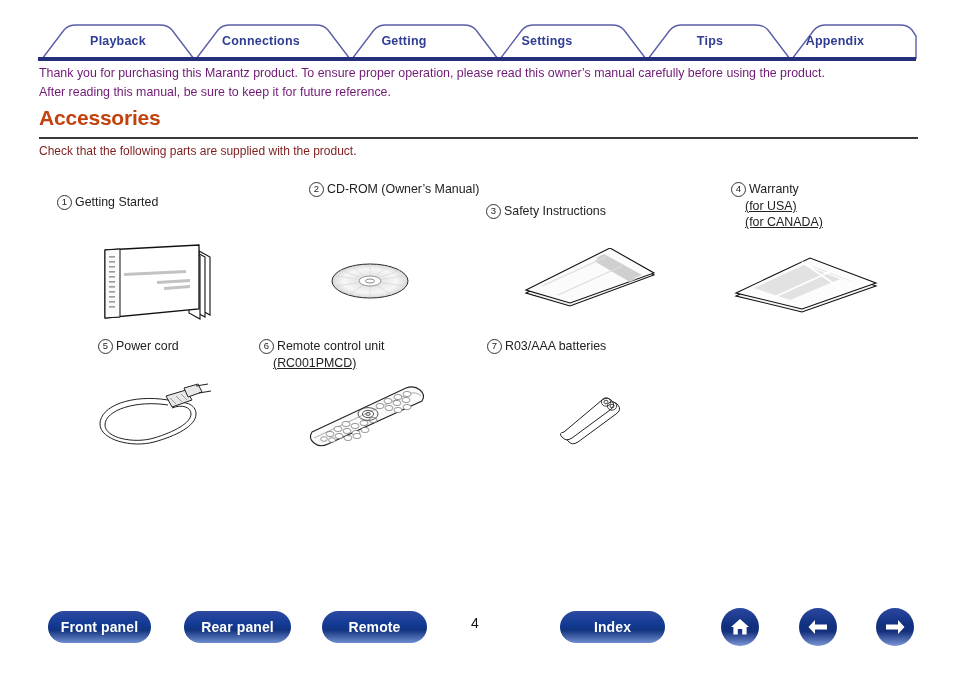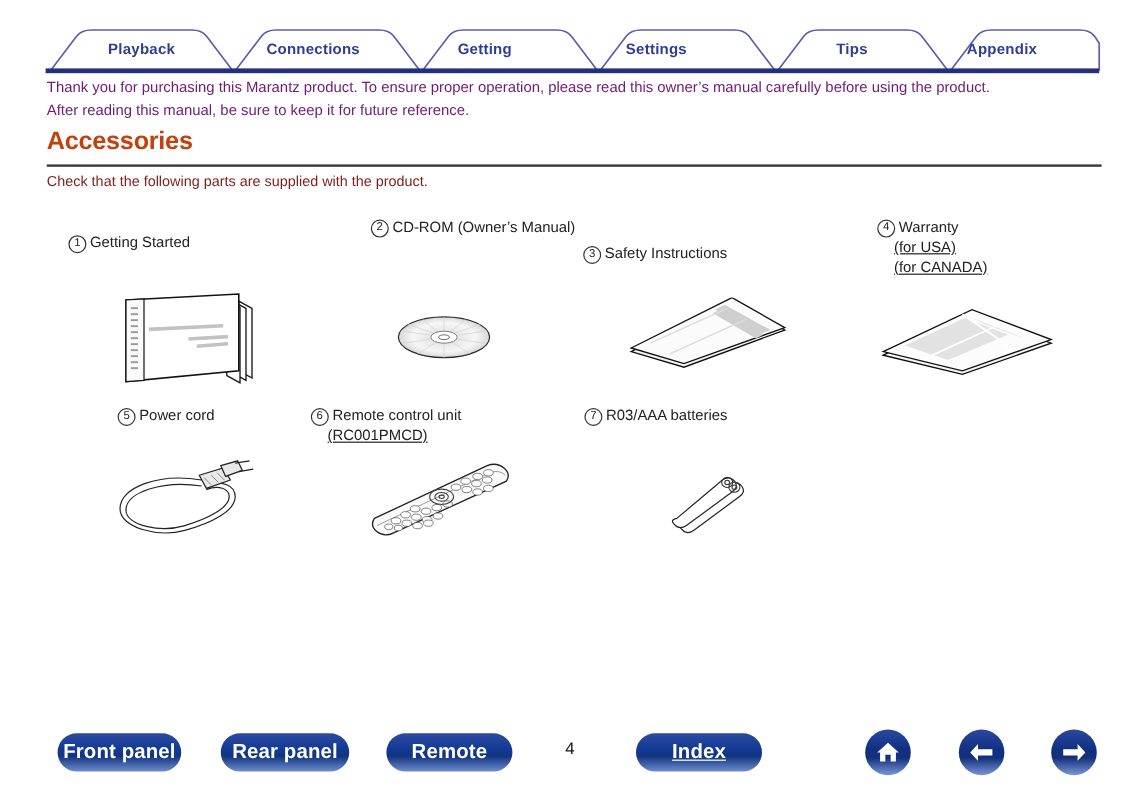--- a/index.html
+++ b/index.html
@@ -110,21 +110,21 @@
     position: absolute;
   }
 
   
   .navbtn {
     position: absolute;
     height: 32px;
     border-radius: 16px;
     background: linear-gradient(180deg, #2d4aa0 0%, #123a94 42%, #12347f 60%, #6f8ed0 100%);
     color: #ffffff;
-    font-size: 17px;
+    font-size: 14px;
     font-weight: bold;
     display: flex;
     align-items: center;
     justify-content: center;
     letter-spacing: 0.1px;
   }
   .pagenum {
     position: absolute;
     left: 462px;
     top: 615px;
@@ -349,21 +349,21 @@
     <ellipse cx="58" cy="10" rx="4.6" ry="4.2"></ellipse>
     <ellipse cx="64" cy="14" rx="2" ry="1.8"></ellipse>
     <ellipse cx="58" cy="10" rx="2" ry="1.8"></ellipse>
   </g>
 </svg>
 
 <div class="navbtn" style="left:48px;top:611px;width:103px;">Front panel</div>
 <div class="navbtn" style="left:184px;top:611px;width:107px;">Rear panel</div>
 <div class="navbtn" style="left:322px;top:611px;width:105px;">Remote</div>
 <div class="pagenum">4</div>
-<div class="navbtn" style="left:530px;top:611px;width:105px;text-decoration:underline;">Index</div>
+<div class="navbtn" style="left:560px;top:611px;width:105px;">Index</div>
 
 <div class="circbtn" style="left:721px;top:608px;">
   <svg width="22" height="22" viewBox="0 0 22 22">
     <path d="M11 3 L20 11 L17.6 11 L17.6 18.5 L13.2 18.5 L13.2 13 L8.8 13 L8.8 18.5 L4.4 18.5 L4.4 11 L2 11 Z" fill="#ffffff"></path>
   </svg>
 </div>
 <div class="circbtn" style="left:799px;top:608px;">
   <svg width="24" height="20" viewBox="0 0 24 20">
     <path d="M9 3 L2.5 10 L9 17 L9 12.6 L21 12.6 L21 7.4 L9 7.4 Z" fill="#ffffff"></path>
   </svg>

